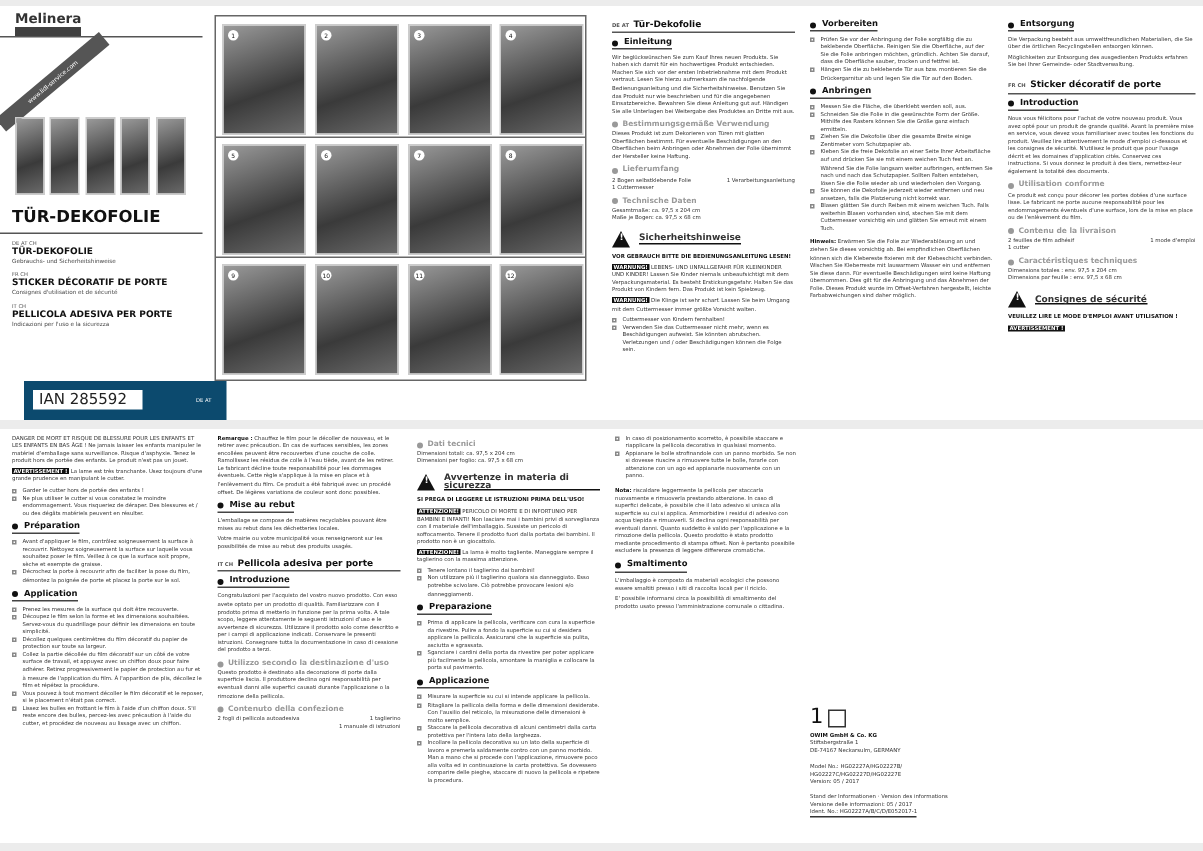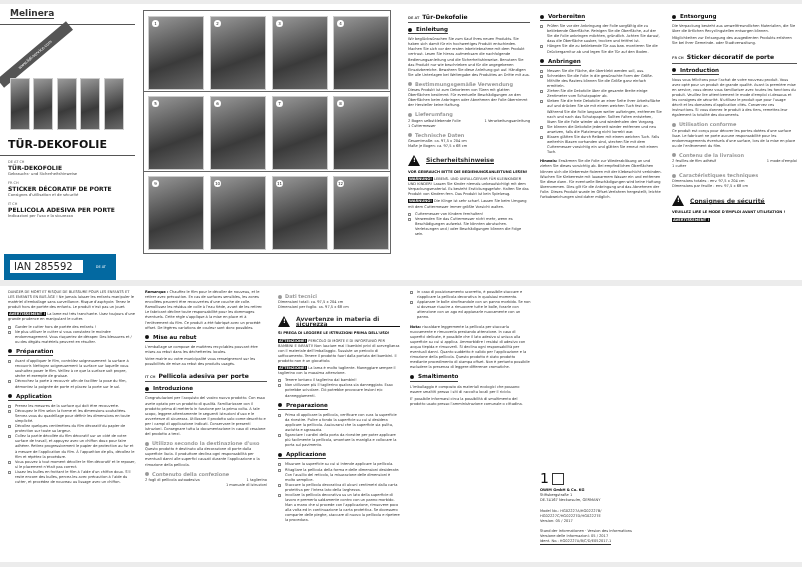--- a/index.html
+++ b/index.html
@@ -26,21 +26,21 @@
 .row2{display:flex;justify-content:space-between}
 .photo{position:absolute;background:linear-gradient(160deg,#9a9a9a,#3a3a3a 60%,#6a6a6a);border:1px solid #ccc}
 .num{position:absolute;top:3px;left:3px;width:7px;height:7px;border-radius:50%;background:#fff;font-size:4px;text-align:center;line-height:7px;color:#111}
 </style>
 </head>
 <body>
 
 <div class="sheet" id="top">
 
  <div style="position:absolute;left:0;top:0;width:135px;height:276px">
-  <div style="position:absolute;left:10px;top:4px;font-size:9px;font-weight:bold;color:#333;border-bottom:1px solid #404040">Melinera</div>
+  <div style="position:absolute;left:10px;top:4px;font-size:9px;font-weight:bold;color:#333;border-bottom:6px solid #404040">Melinera</div>
   <div style="position:absolute;left:0;top:20px;width:135px;border-top:0.8px solid #555"></div>
   <div style="position:absolute;left:-10px;top:45px;width:90px;height:11px;background:#555;transform:rotate(-40deg);color:#fff;font-size:4px;line-height:11px;text-align:center"><span>www.lidl-service.com</span></div>
   <div>
    <div class="photo" style="left:10px;top:74px;width:20px;height:52px"></div>
    <div class="photo" style="left:33px;top:74px;width:20px;height:52px"></div>
    <div class="photo" style="left:57px;top:74px;width:20px;height:52px"></div>
    <div class="photo" style="left:80px;top:74px;width:20px;height:52px"></div>
    <div class="photo" style="left:104px;top:74px;width:20px;height:52px"></div>
   </div>
   <div style="position:absolute;left:8px;top:134px;font-size:11px;font-weight:bold;color:#111">TÜR-DEKOFOLIE</div>
@@ -49,21 +49,21 @@
    <div class="flags">DE AT CH</div>
    <div style="font-size:6px;font-weight:bold;color:#111">TÜR-DEKOFOLIE</div>
    <div style="font-size:3.8px;color:#444;margin-bottom:5px">Gebrauchs- und Sicherheitshinweise</div>
    <div class="flags">FR CH</div>
    <div style="font-size:6px;font-weight:bold;color:#111">STICKER DÉCORATIF DE PORTE</div>
    <div style="font-size:3.8px;color:#444;margin-bottom:5px">Consignes d'utilisation et de sécurité</div>
    <div class="flags">IT CH</div>
    <div style="font-size:6px;font-weight:bold;color:#111">PELLICOLA ADESIVA PER PORTE</div>
    <div style="font-size:3.8px;color:#444">Indicazioni per l'uso e la sicurezza</div>
   </div>
-  <div style="position:absolute;left:4px;top:250px;width:112px;height:26px;background:#0369a1">
+  <div style="position:absolute;left:16px;top:250px;width:135px;height:26px;background:#0c4a6e">
    <div style="position:absolute;left:6px;top:6px;background:#fff;font-size:10px;padding:1px 10px 1px 4px;color:#222">IAN 285592</div>
    <div style="position:absolute;right:10px;top:11px;font-size:3.5px;color:#fff">DE AT</div>
   </div>
  </div>
 
  <div style="position:absolute;left:143px;top:6px;width:248px;height:244px;border:0.8px solid #666">
   <div style="position:absolute;left:0;top:80px;width:100%;border-top:0.7px solid #666"></div>
   <div style="position:absolute;left:0;top:160px;width:100%;border-top:0.7px solid #666"></div>
   <div class="photo" style="left:4px;top:5px;width:56px;height:74px">
         <div class="num">1</div>

